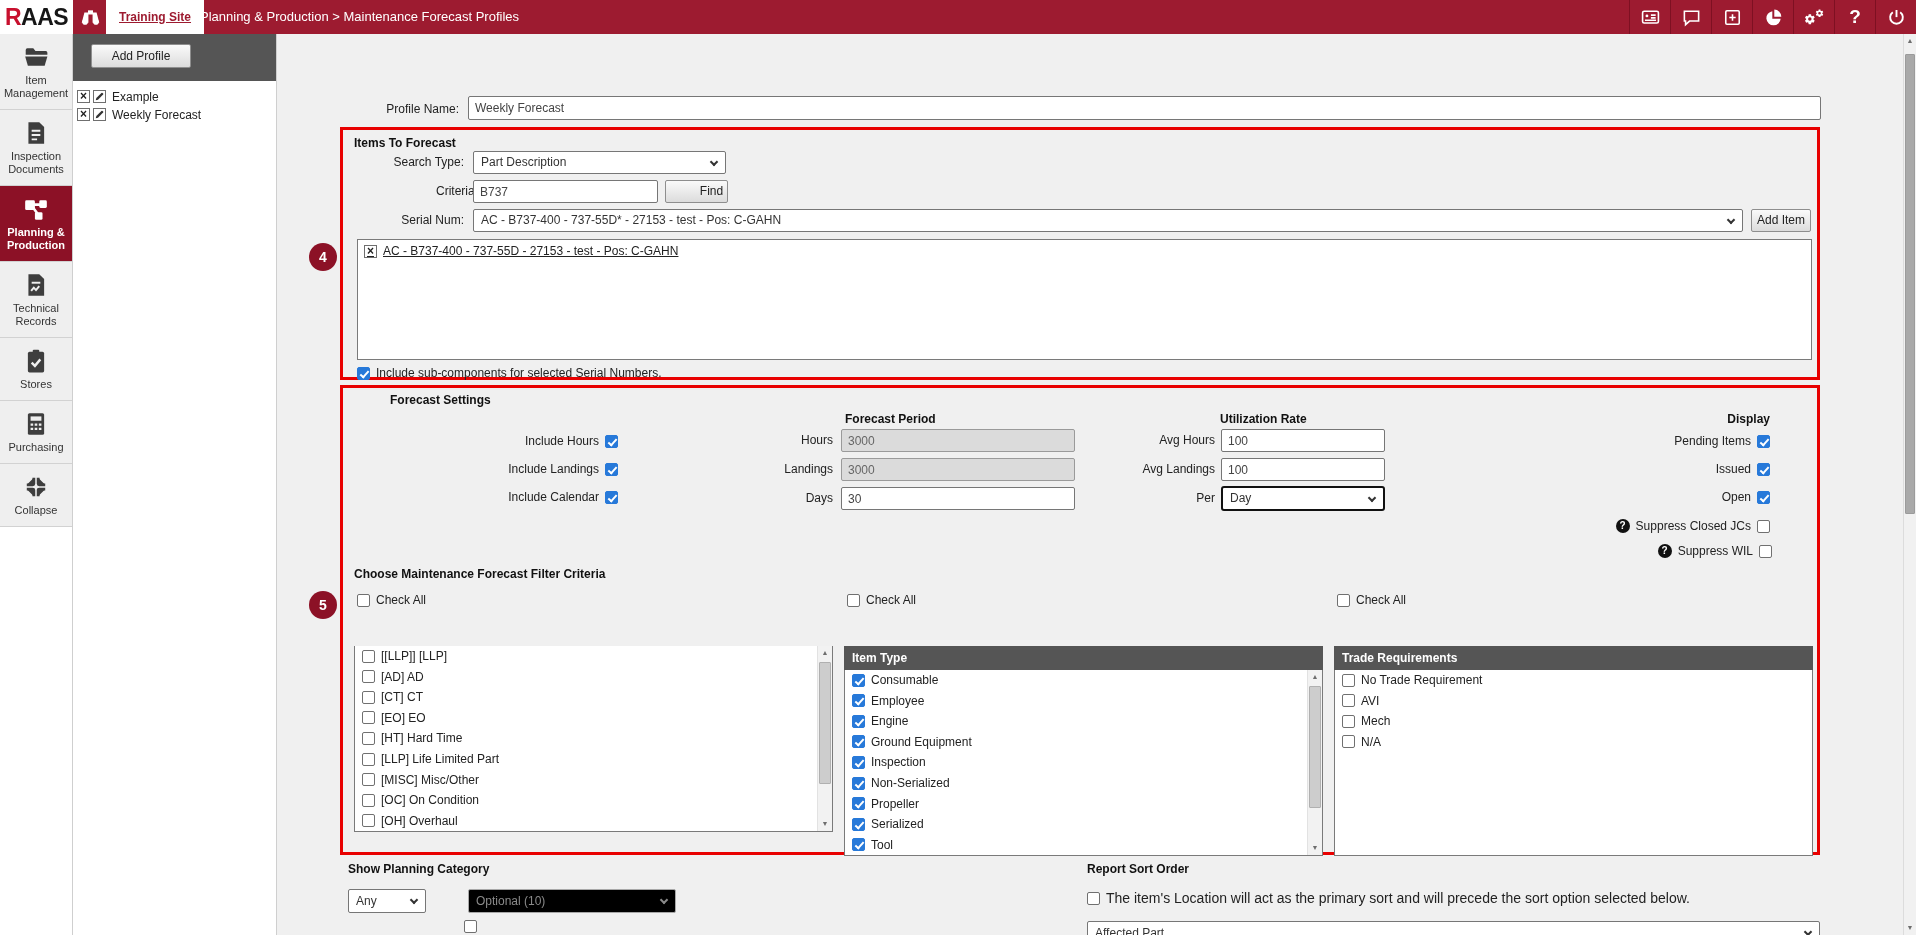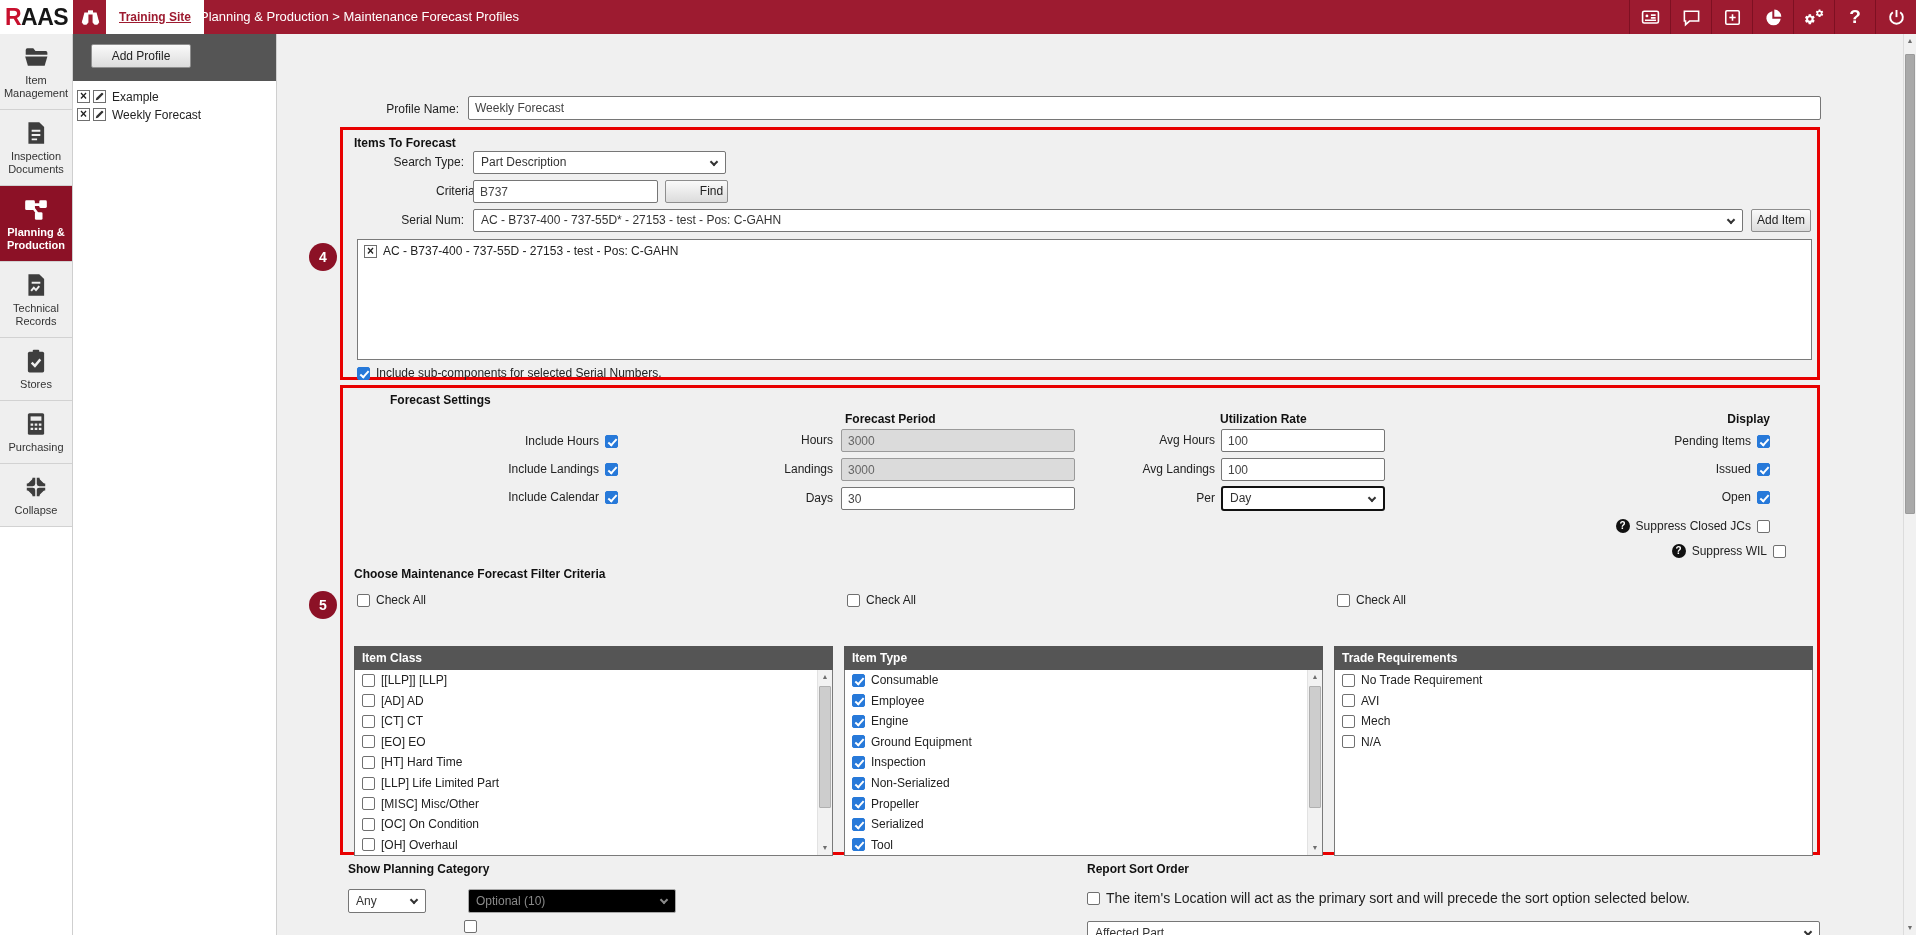--- a/index.html
+++ b/index.html
@@ -229,21 +229,21 @@
       <div class="sel" style="left:130px;top:21px;width:253px;height:23px;"><span>Part Description</span><span class="chev"></span></div>
 
       <div class="flabel" style="left:18px;top:54px;width:117px;">Criteria:</div>
       <input class="inp" style="left: 130px; top: 50px; width: 185px; height: 23px; position: absolute;" value="B737">
       <div class="btn" style="position:absolute;left:322px;top:50px;width:63px;height:23px;line-height:21px;padding-left:30px;">Find</div>
 
       <div class="flabel" style="left:4px;top:83px;width:117px;">Serial Num:</div>
       <div class="sel" style="left:130px;top:79px;width:1270px;height:23px;"><span>AC - B737-400 - 737-55D* - 27153 - test - Pos: C-GAHN</span><span class="chev"></span></div>
       <div class="btn" style="position:absolute;left:1408px;top:79px;width:60px;height:23px;line-height:21px;">Add Item</div>
 
-      <div class="listbox" style="left:14px;top:109px;width:1455px;height:121px;">
+      <div class="listbox" style="left:14px;top:109px;width:1455px;height:121px;text-decoration:underline;">
         <div class="serial-item">
           <span class="xbox"></span>
           <span>AC - B737-400 - 737-55D - 27153 - test - Pos: C-GAHN</span>
         </div>
       </div>
 
       <div class="subrow" style="left:14px;top:236px;">
         <span class="cb checked"></span>
         <span>Include sub-components for selected Serial Numbers.</span>
       </div>
@@ -293,21 +293,21 @@
         </div>
       <div class="disp-row" style="right:47px;top:101px;">
           <span>Open</span>
           <span class="cb checked"></span>
         </div>
       <div class="disp-row" style="right:47px;top:130px;">
           <span class="hlp"></span>
           <span>Suppress Closed JCs</span>
           <span class="cb"></span>
         </div>
-      <div class="disp-row" style="right:31px;top:155px;text-align:center;">
+      <div class="disp-row" style="right:45px;top:155px;text-align:center;">
           <span class="hlp"></span>
           <span>Suppress WIL</span>
           <span class="cb"></span>
         </div>
 
       <div class="sechead" style="left:11px;top:179px;">Choose Maintenance Forecast Filter Criteria</div>
 
       <div class="checkall" style="left:14px;top:205px;">
           <span class="cb"></span>
           <span>Check All</span>
@@ -315,21 +315,20 @@
       <div class="checkall" style="left:504px;top:205px;">
           <span class="cb"></span>
           <span>Check All</span>
         </div>
       <div class="checkall" style="left:994px;top:205px;">
           <span class="cb"></span>
           <span>Check All</span>
         </div>
 
       <div class="fpanel" style="left:11px;top:258px;">
-        <div class="lhead">Item Class</div>
         <div class="lbody scroll">
           <div class="lrow">
               <span class="cb"></span>
               <span>[[LLP]] [LLP]</span>
             </div>
             <div class="lrow">
               <span class="cb"></span>
               <span>[AD] AD</span>
             </div>
             <div class="lrow">

